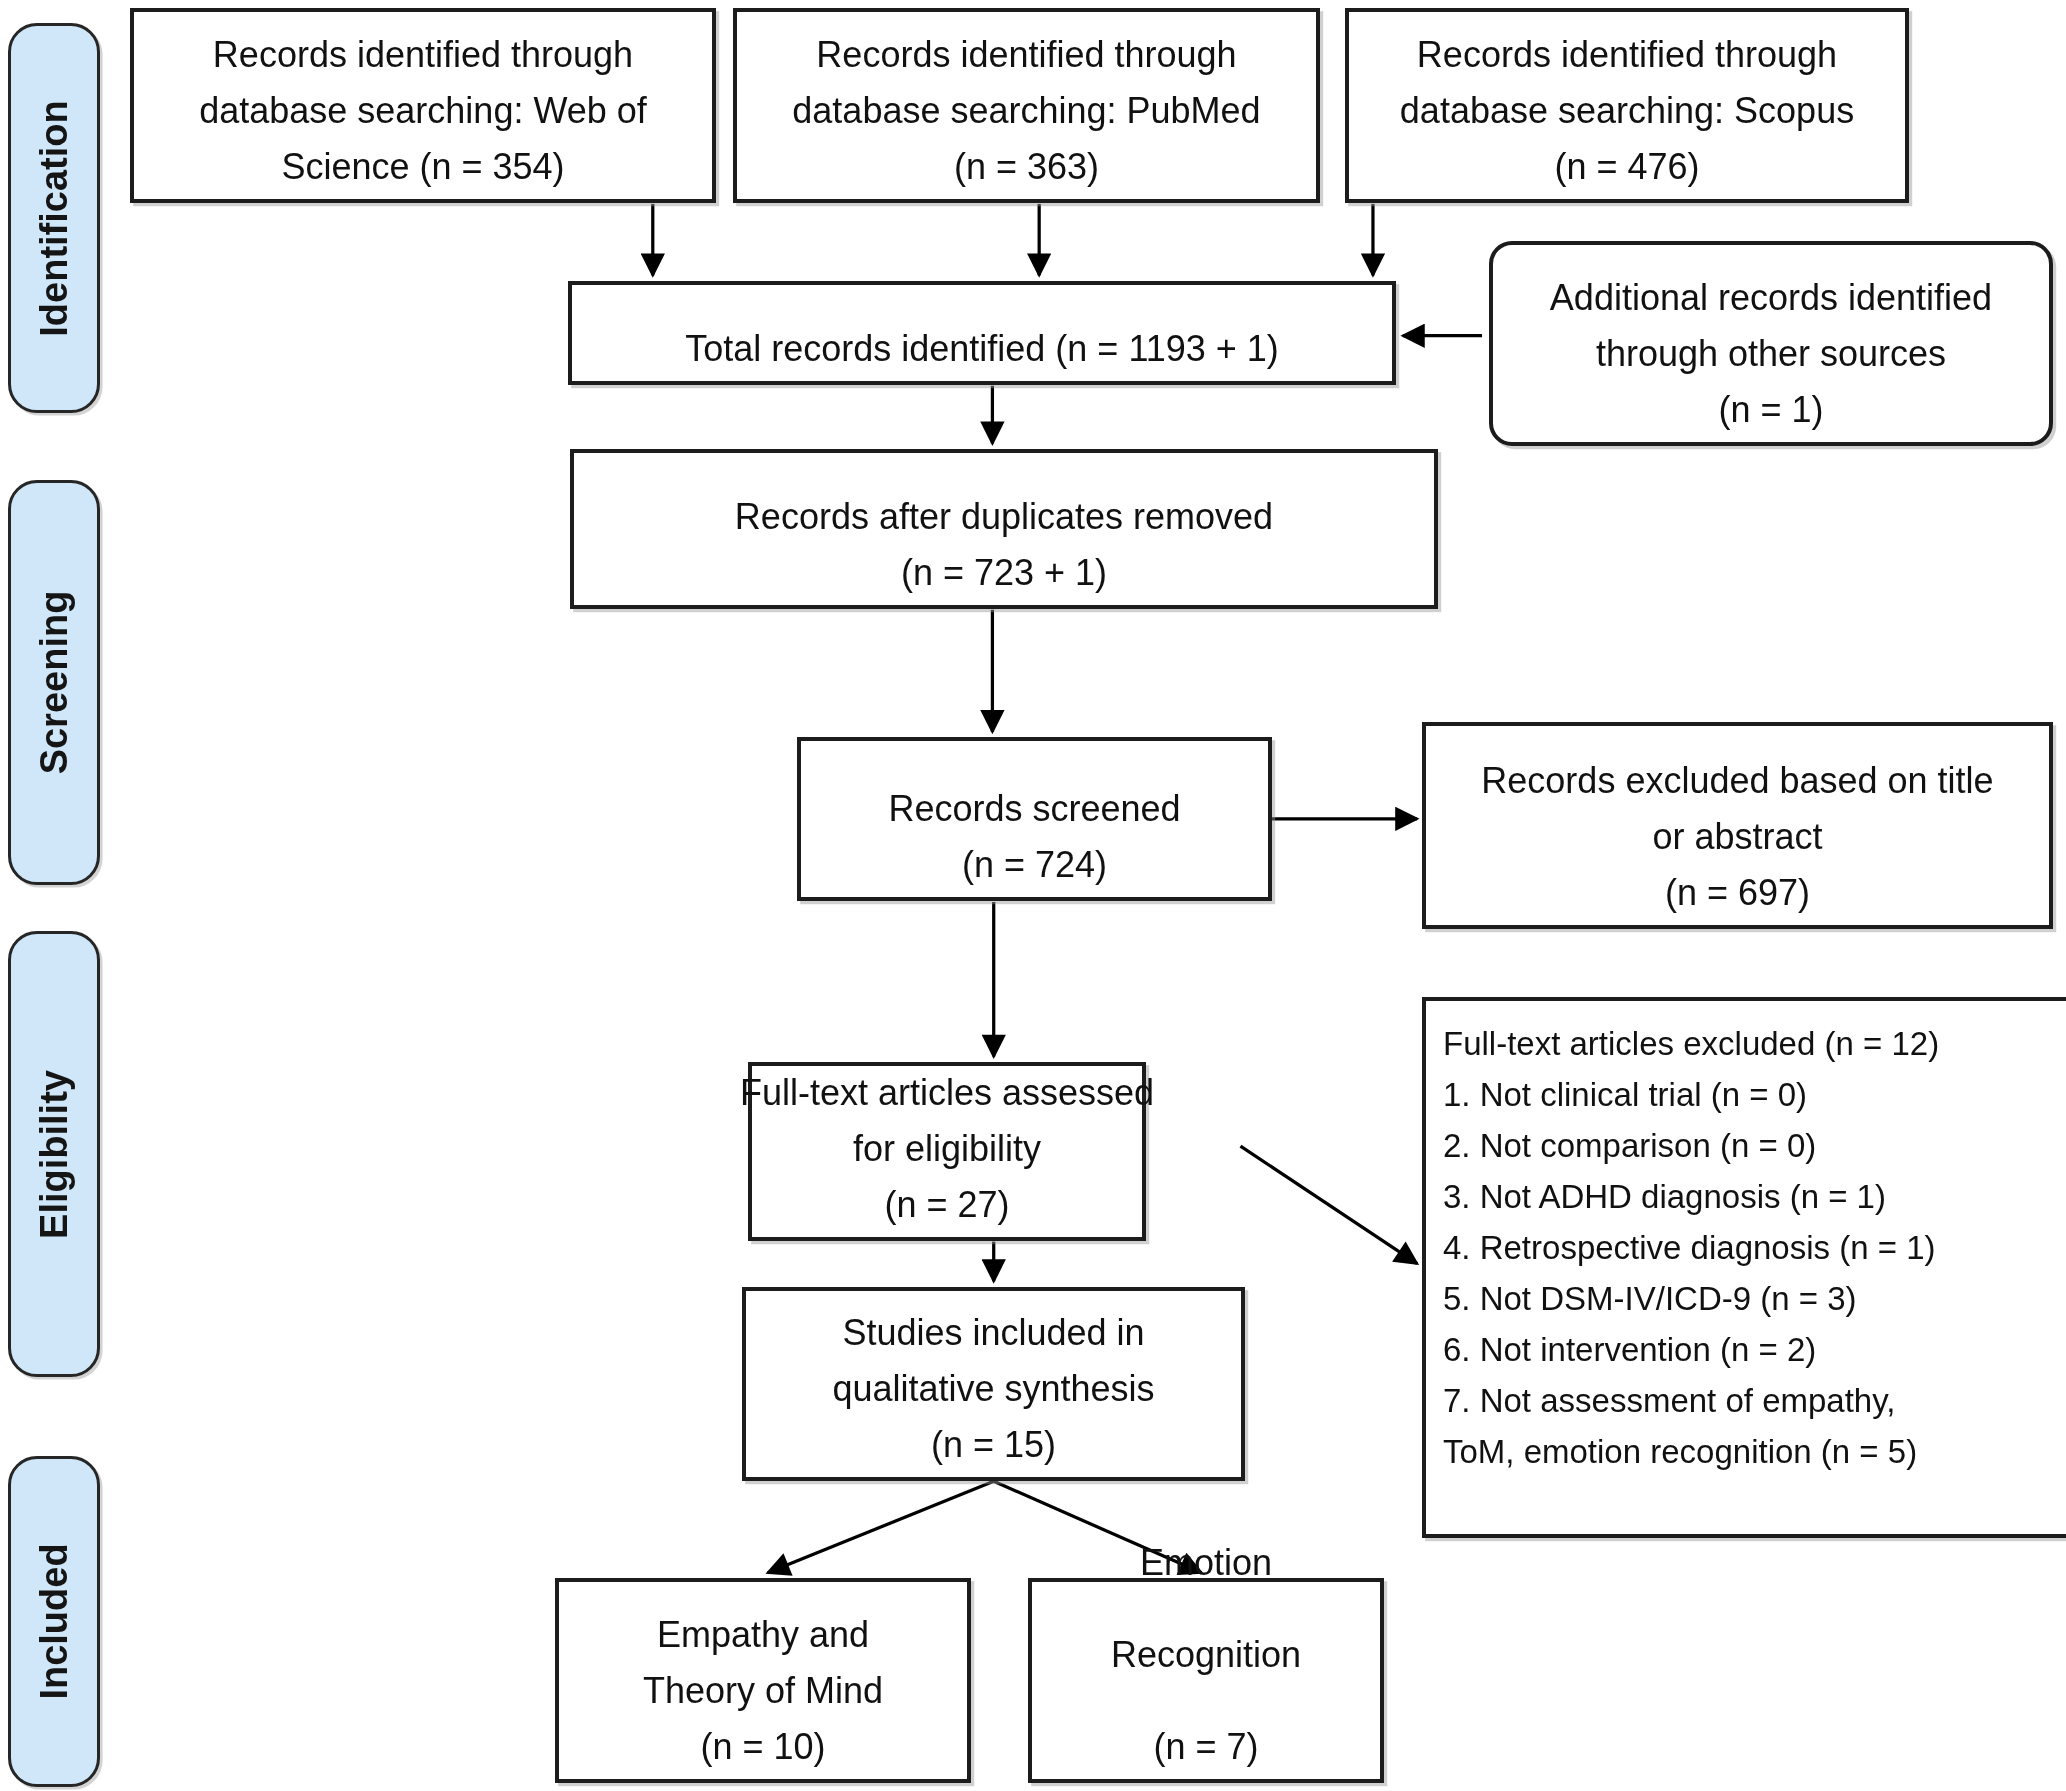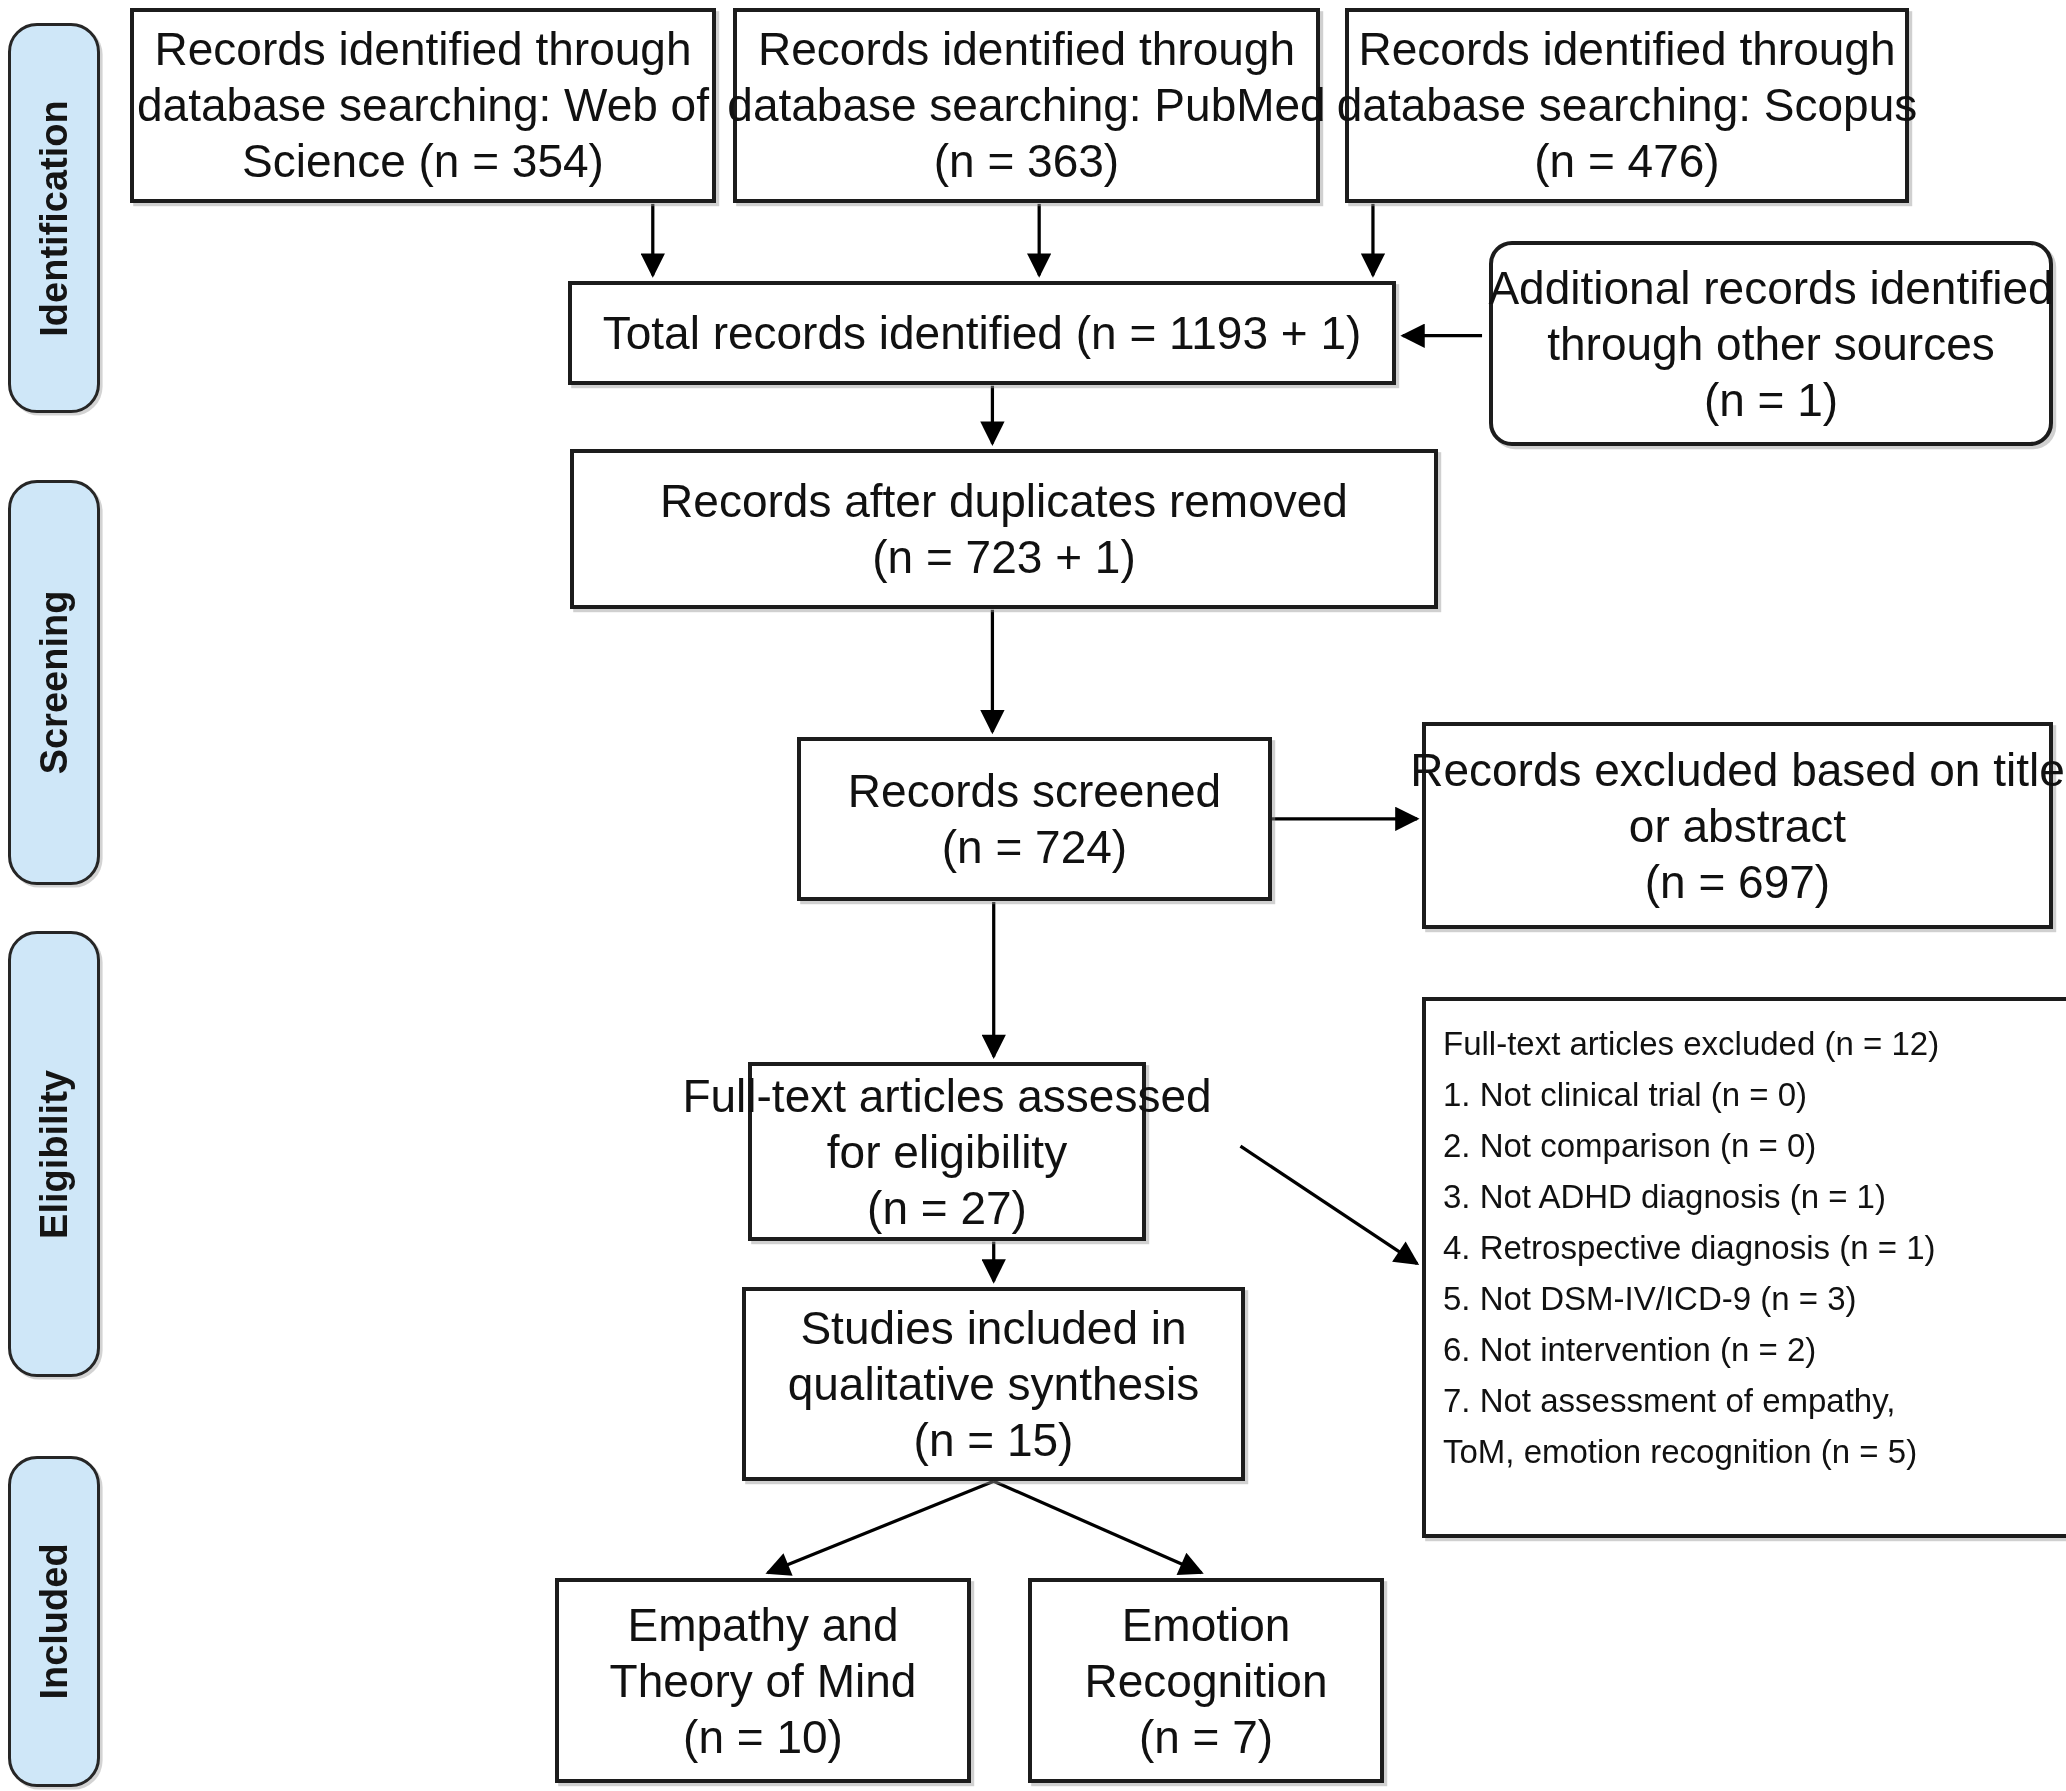--- a/index.html
+++ b/index.html
@@ -36,23 +36,23 @@
   
   .fbox {
     position: absolute;
     background: #ffffff;
     border: 4.5px solid #1c1c1c;
     box-shadow: 3.2px 3.2px 0 rgba(150,150,150,0.45);
     box-sizing: border-box;
     display: flex;
     flex-direction: column;
     align-items: center;
-    justify-content: center;
+    justify-content: flex-end;
     text-align: center;
-    font-size: 46px;
+    font-size: 36px;
     line-height: 56px;
     padding: 3.9px 10.4px;
   }
   .fbox.align-left {
     align-items: flex-start;
     justify-content: flex-start;
     text-align: left;
     font-size: 33px;
     line-height: 51px;
     padding: 17px 14.3px 0 17px;
@@ -168,20 +168,20 @@
     <div class="ln">Studies included in</div>
     <div class="ln">qualitative synthesis</div>
     <div class="ln">(n = 15)</div>
   </div>
 
   <div class="fbox" style="left:555px; top:1578px; width:416px; height:205px;">
     <div class="ln">Empathy and</div>
     <div class="ln">Theory of Mind</div>
     <div class="ln">(n = 10)</div>
   </div>
-  <div class="fbox" style="left:1028px; top:1578px; width:356px; height:205px;">
+  <div class="fbox" style="left:1028px; top:1578px; width:356px; height:205px;gap:36px;">
     <div class="ln">Emotion</div>
     <div class="ln">Recognition</div>
     <div class="ln">(n = 7)</div>
   </div>
 
 </div>
 
 
 </body></html>

